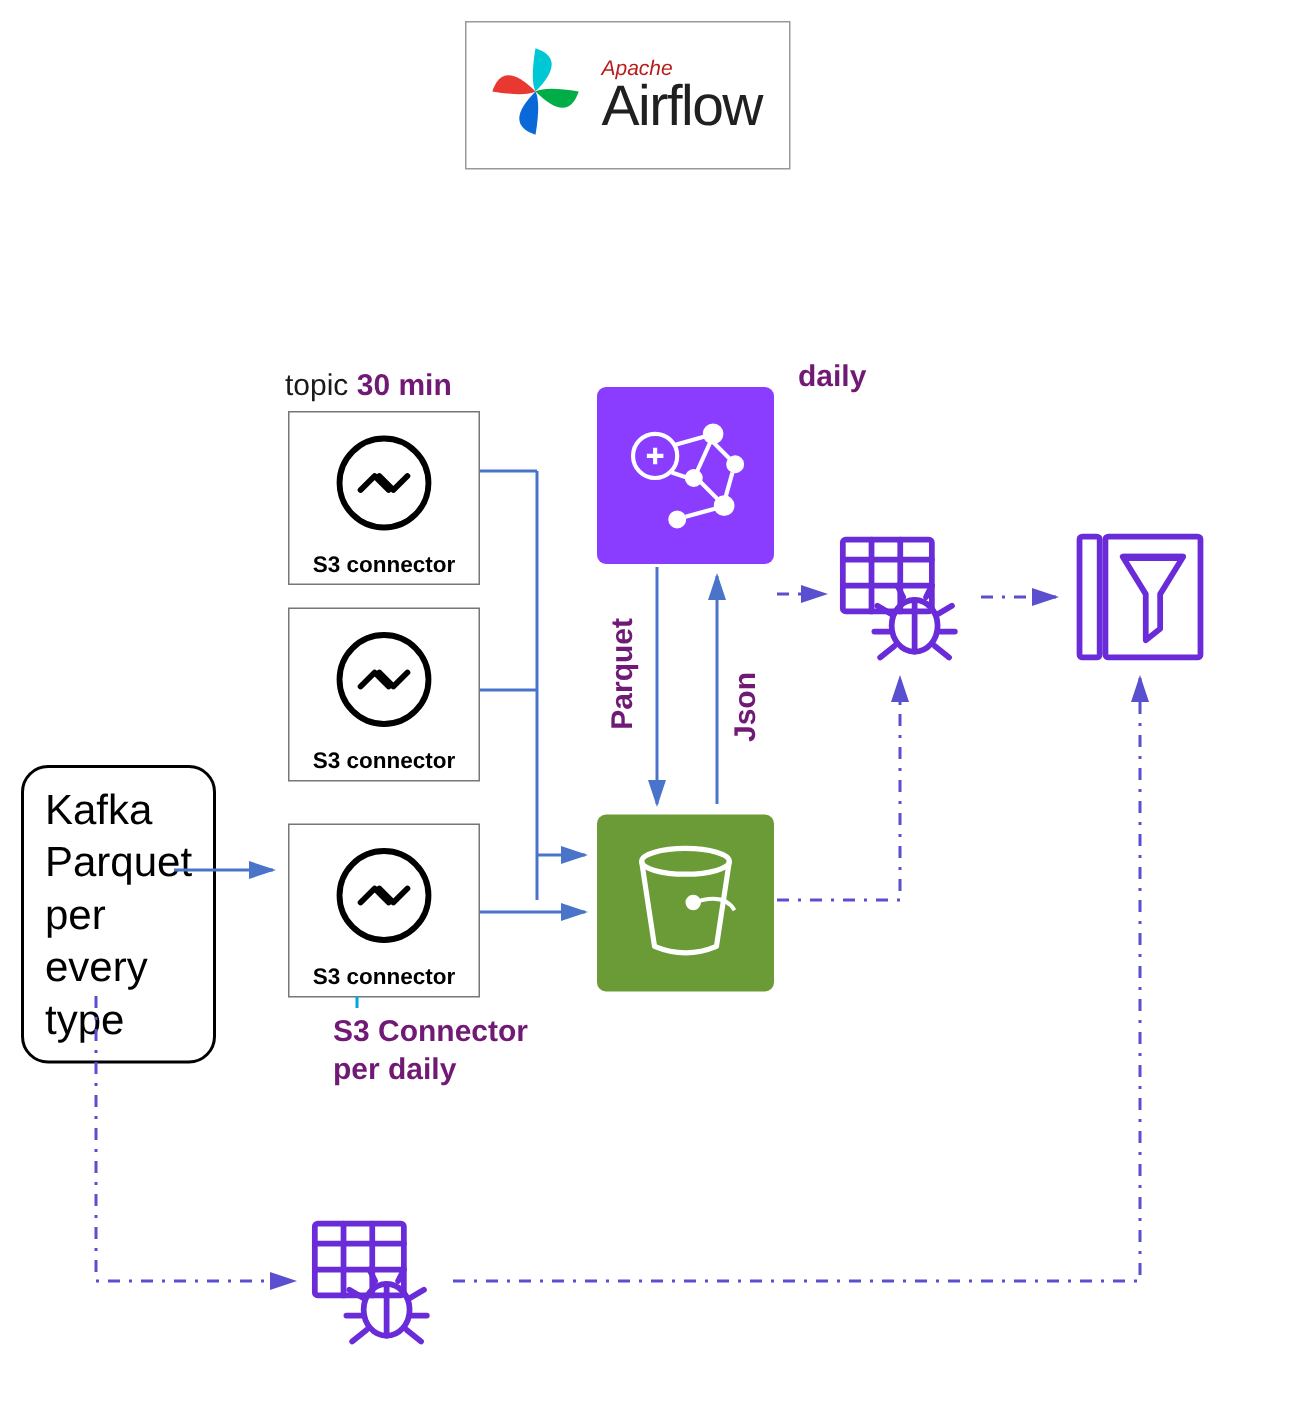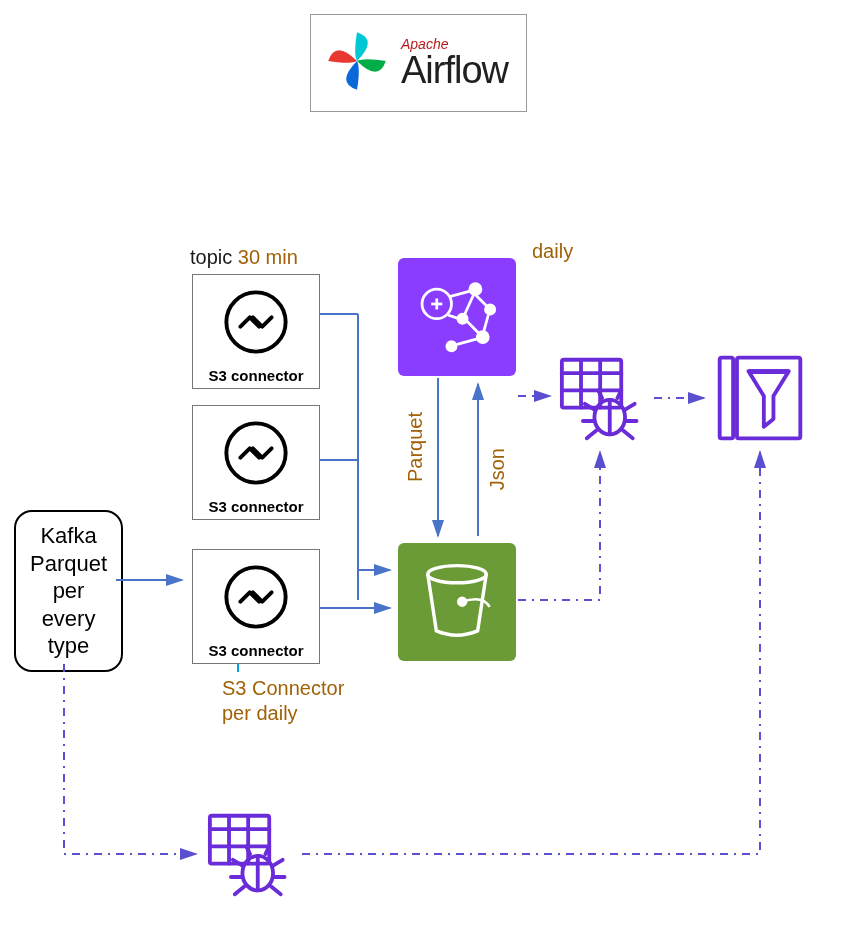--- a/index.html
+++ b/index.html
@@ -33,22 +33,22 @@
   }
   .airflow-text .big {
     font-size: 38px;
     color: #202020;
     letter-spacing: -1px;
   }
   .kafka-box {
     border: 2px solid #000;
     border-radius: 18px;
     padding: 10px 14px;
-    text-align: center;
-    font-size: 22px;
+    text-align: left;
+    font-size: 28px;
     line-height: 1.25;
     background: #fff;
   }
   .s3conn-box {
     border: 1px solid #777;
     background: #fff;
     width: 128px;
     text-align: center;
     padding: 8px 4px 4px 4px;
   }
@@ -73,21 +73,21 @@
     border-radius: 6px;
     display: flex;
     align-items: center;
     justify-content: center;
   }
   .label {
     position: absolute;
     font-size: 20px;
     white-space: nowrap;
   }
-  .label-accent { color: #a16207; font-weight: 400; font-family:'Segoe UI',Arial,sans-serif;}
+  .label-accent { color: #701a75; font-weight: 700; font-family:'Segoe UI',Arial,sans-serif;}
   .label-dark { color: #1a1a1a; font-family:'Segoe UI',Arial,sans-serif;}
   .vlabel {
     writing-mode: vertical-rl;
     transform: rotate(180deg);
   }
   svg.overlay {
     position: absolute;
     top: 0;
     left: 0;
     pointer-events: none;

